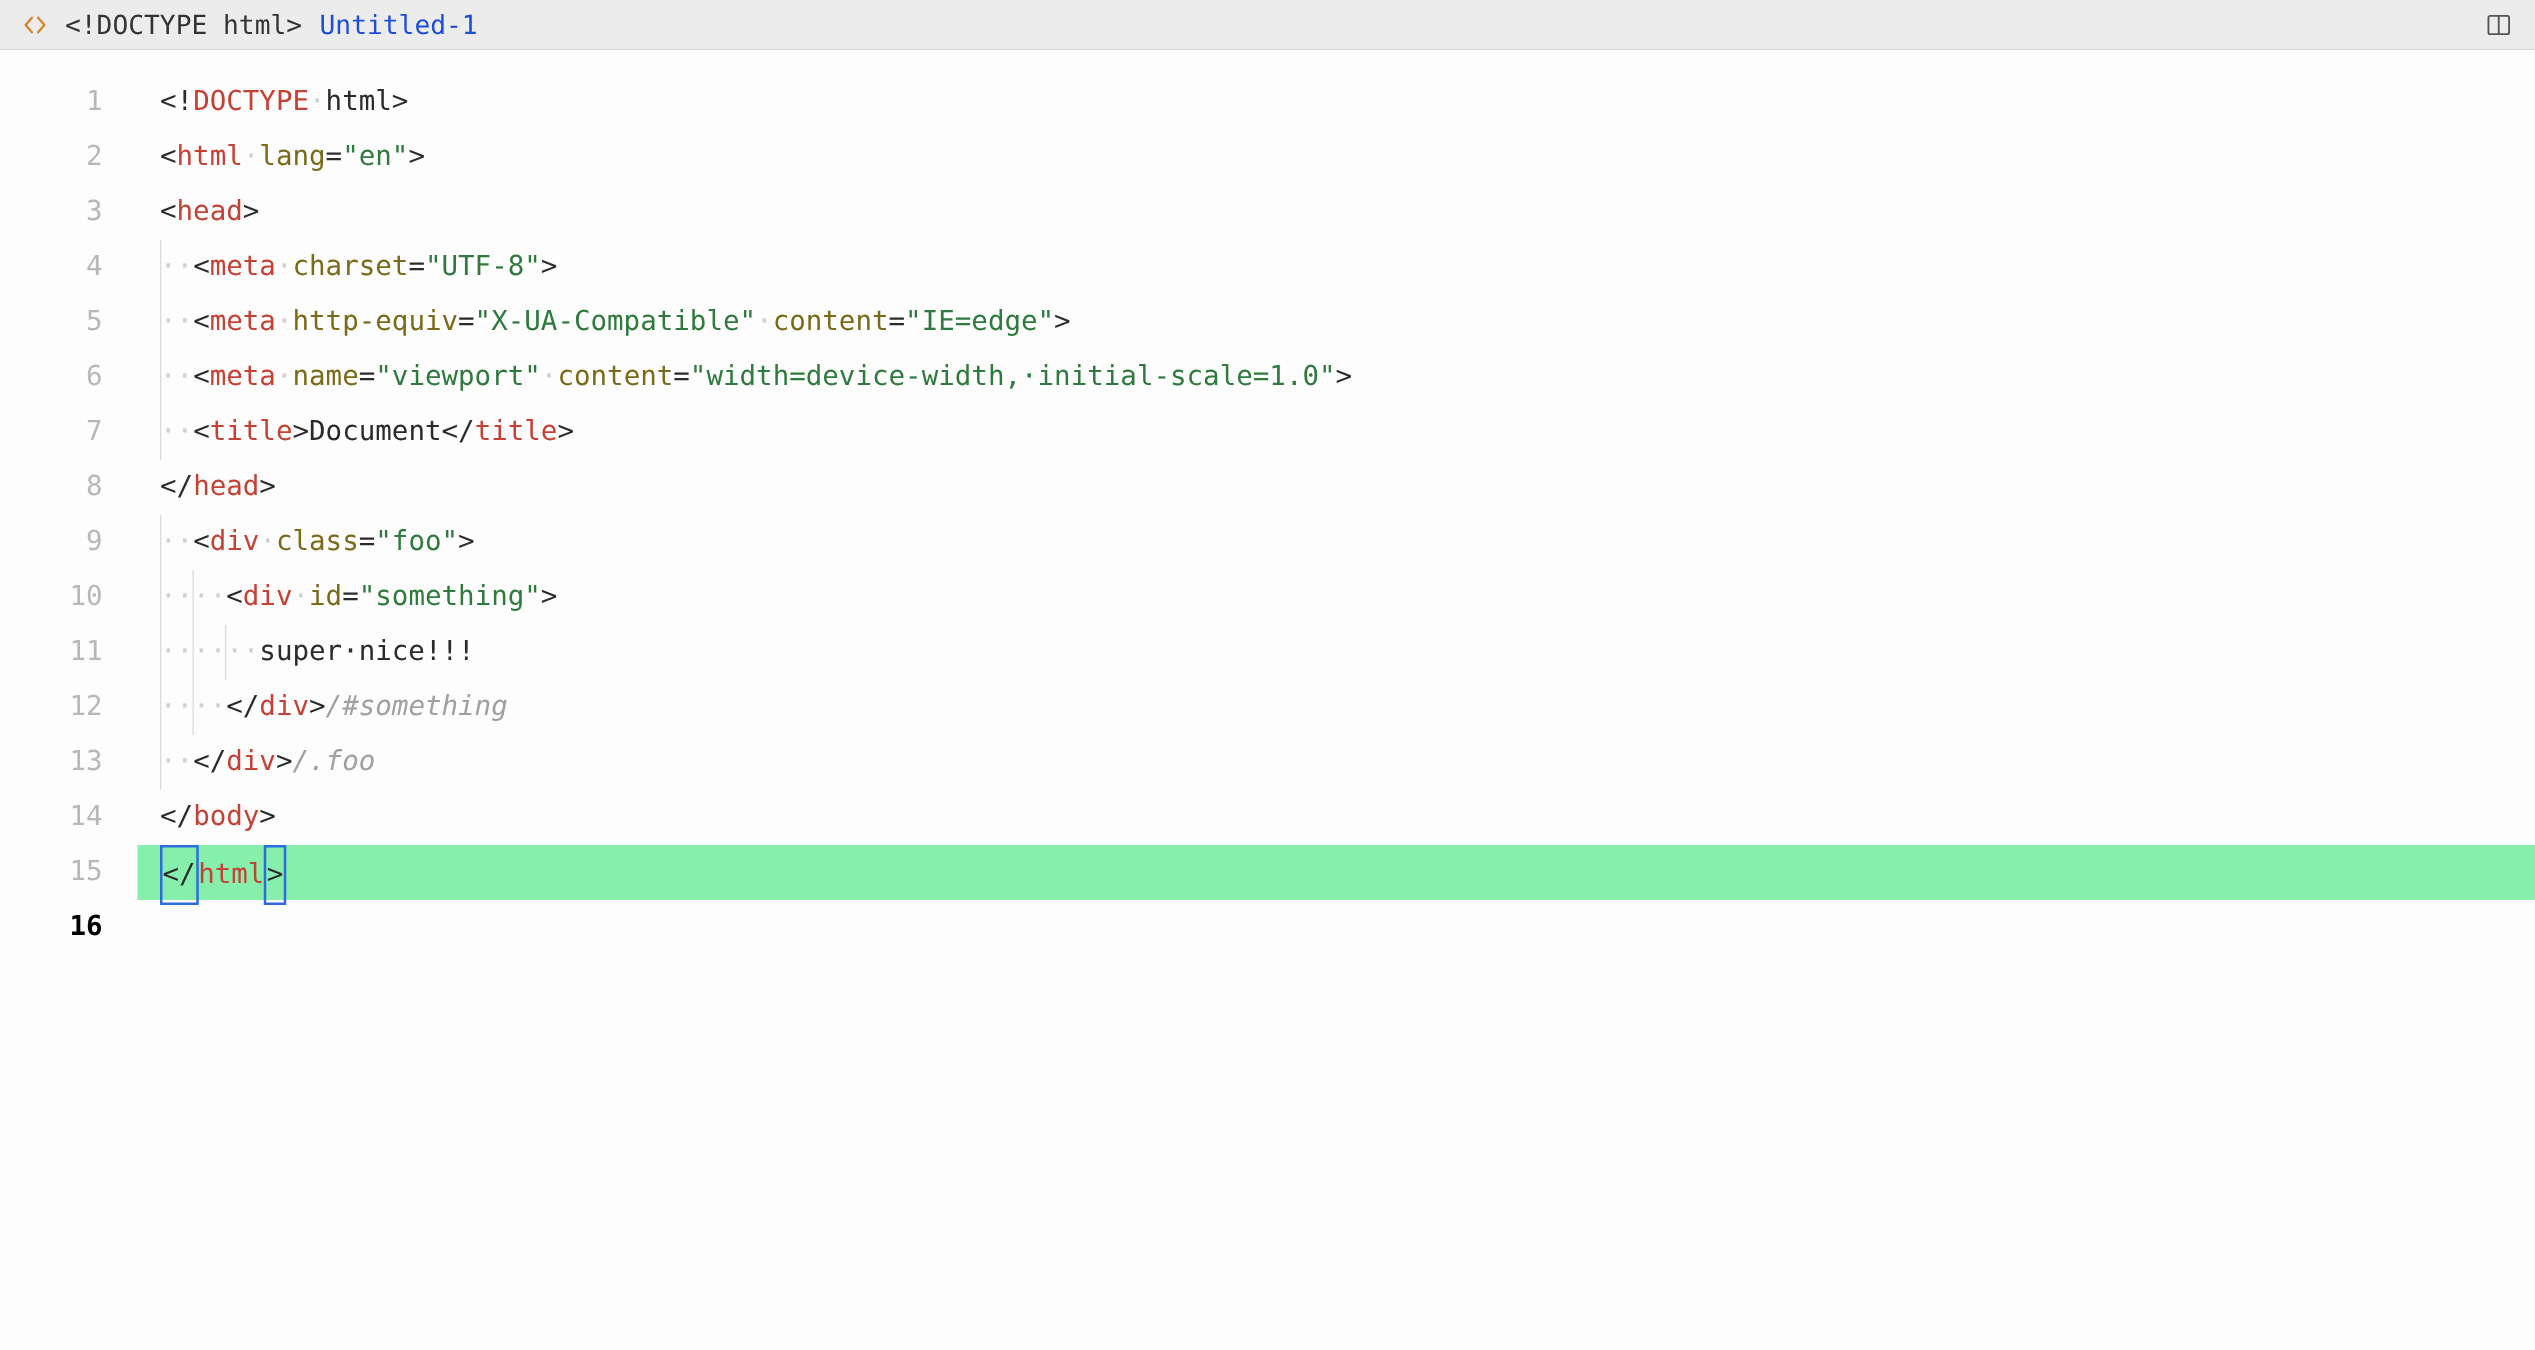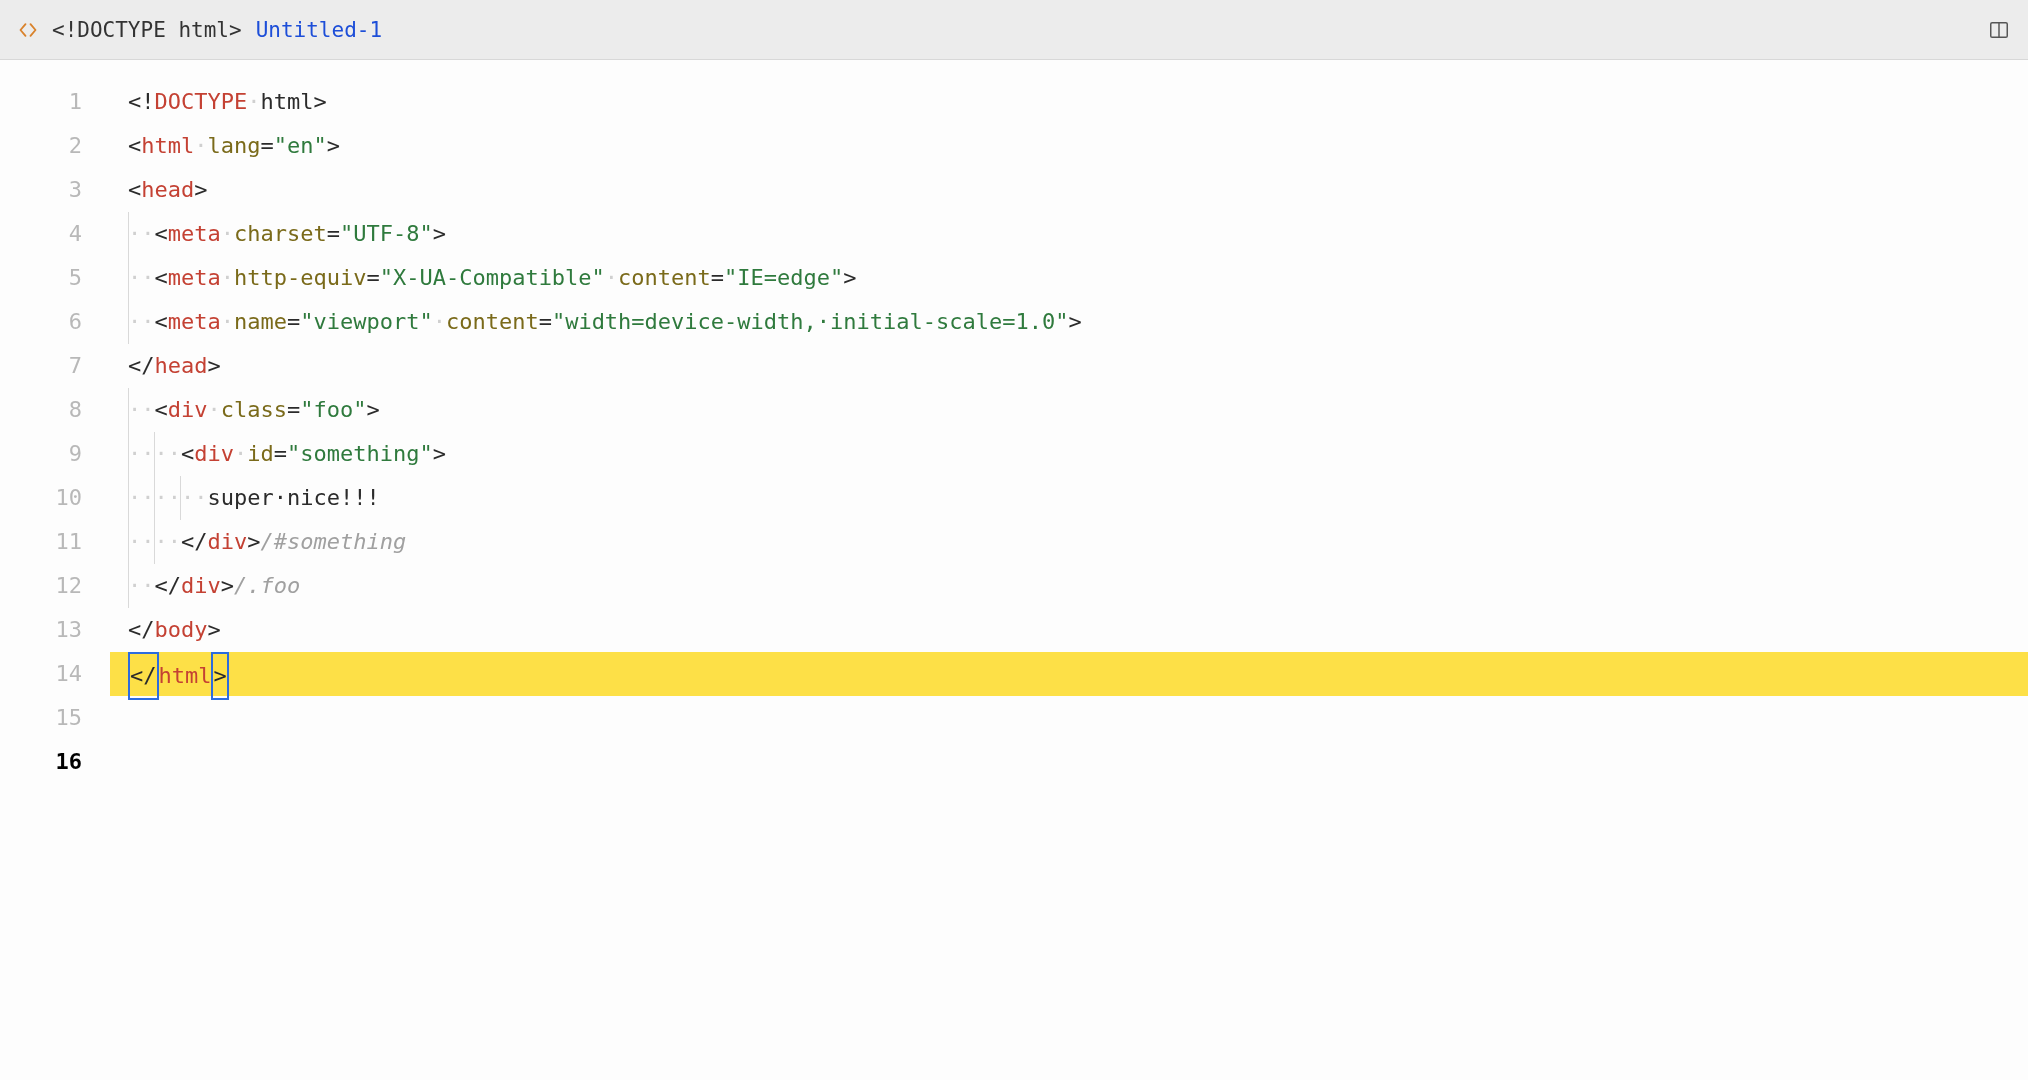--- a/index.html
+++ b/index.html
@@ -5,21 +5,21 @@
 * { margin: 0; padding: 0; box-sizing: border-box; }
 body {
   font-family: "SF Mono", "Monaco", "Menlo", "Consolas", monospace;
   background: #fdfdfd;
   font-size: 22px;
   width: 2028px;
   height: 1080px;
   overflow: hidden;
 }
 .tab-bar {
-  height: 60px;
+  height: 40px;
   background: #ececec;
   border-bottom: 1px solid #d8d8d8;
   display: flex;
   align-items: center;
   padding: 0 18px;
   justify-content: space-between;
 }
 .tab-left { display: flex; align-items: center; gap: 14px; }
 .tab-icon { display: flex; align-items: center; }
 .tab-title { color: #333; font-weight: 500; font-size: 21px; }
@@ -47,21 +47,21 @@
   flex: 1;
   position: relative;
 }
 .line {
   height: 44px;
   line-height: 44px;
   white-space: pre;
   position: relative;
   padding-left: 18px;
 }
-.line.current { background: #fde047; }
+.line.current { background: #86efac; }
 .indent-guide {
   position: absolute;
   top: 0; bottom: 0;
   width: 1px;
   background: #d9d9d9;
 }
 .ws { color: #d0d0d0; }
 .punct { color: #2b2b2b; }
 .tagname { color: #c44133; }
 .doctype { color: #c44133; }
@@ -124,20 +124,21 @@
     <div class="line"><span class="punct">&lt;</span><span class="tagname">html</span><span class="ws">·</span><span class="attr">lang</span><span class="punct">=</span><span class="value">"en"</span><span class="punct">&gt;</span></div>
 
     <div class="line"><span class="punct">&lt;</span><span class="tagname">head</span><span class="punct">&gt;</span></div>
 
     <div class="line"><span class="indent-guide" style="left:18px"></span><span class="ws">··</span><span class="punct">&lt;</span><span class="tagname">meta</span><span class="ws">·</span><span class="attr">charset</span><span class="punct">=</span><span class="value">"UTF-8"</span><span class="punct">&gt;</span></div>
 
     <div class="line"><span class="indent-guide" style="left:18px"></span><span class="ws">··</span><span class="punct">&lt;</span><span class="tagname">meta</span><span class="ws">·</span><span class="attr">http-equiv</span><span class="punct">=</span><span class="value">"X-UA-Compatible"</span><span class="ws">·</span><span class="attr">content</span><span class="punct">=</span><span class="value">"IE=edge"</span><span class="punct">&gt;</span></div>
 
     <div class="line"><span class="indent-guide" style="left:18px"></span><span class="ws">··</span><span class="punct">&lt;</span><span class="tagname">meta</span><span class="ws">·</span><span class="attr">name</span><span class="punct">=</span><span class="value">"viewport"</span><span class="ws">·</span><span class="attr">content</span><span class="punct">=</span><span class="value">"width=device-width,·initial-scale=1.0"</span><span class="punct">&gt;</span></div>
 
+    <div class="line"><span class="indent-guide" style="left:18px"></span><span class="ws">··</span><span class="punct">&lt;</span><span class="tagname">title</span><span class="punct">&gt;</span><span class="text">Document</span><span class="punct">&lt;/</span><span class="tagname">title</span><span class="punct">&gt;</span></div>
 
     <div class="line"><span class="punct">&lt;/</span><span class="tagname">head</span><span class="punct">&gt;</span></div>
 
 
     <div class="line"><span class="indent-guide" style="left:18px"></span><span class="ws">··</span><span class="punct">&lt;</span><span class="tagname">div</span><span class="ws">·</span><span class="attr">class</span><span class="punct">=</span><span class="value">"foo"</span><span class="punct">&gt;</span></div>
 
     <div class="line"><span class="indent-guide" style="left:18px"></span><span class="indent-guide" style="left:44px"></span><span class="ws">····</span><span class="punct">&lt;</span><span class="tagname">div</span><span class="ws">·</span><span class="attr">id</span><span class="punct">=</span><span class="value">"something"</span><span class="punct">&gt;</span></div>
 
     <div class="line"><span class="indent-guide" style="left:18px"></span><span class="indent-guide" style="left:44px"></span><span class="indent-guide" style="left:70px"></span><span class="ws">······</span><span class="text">super·nice!!!</span></div>
 

